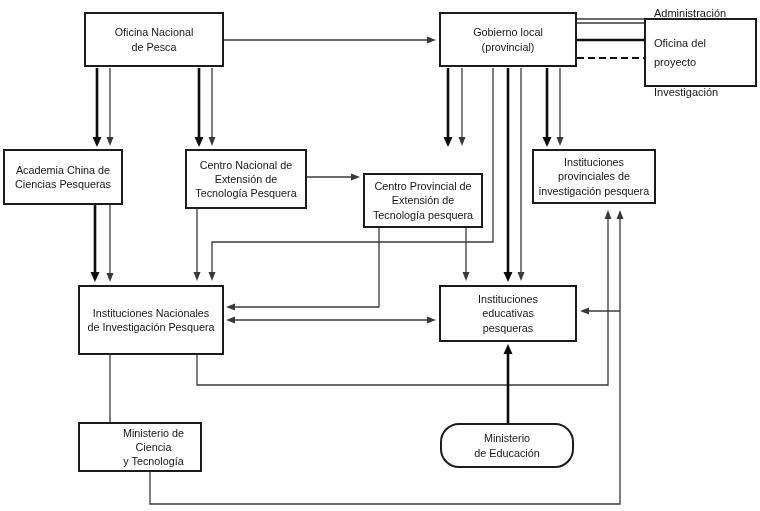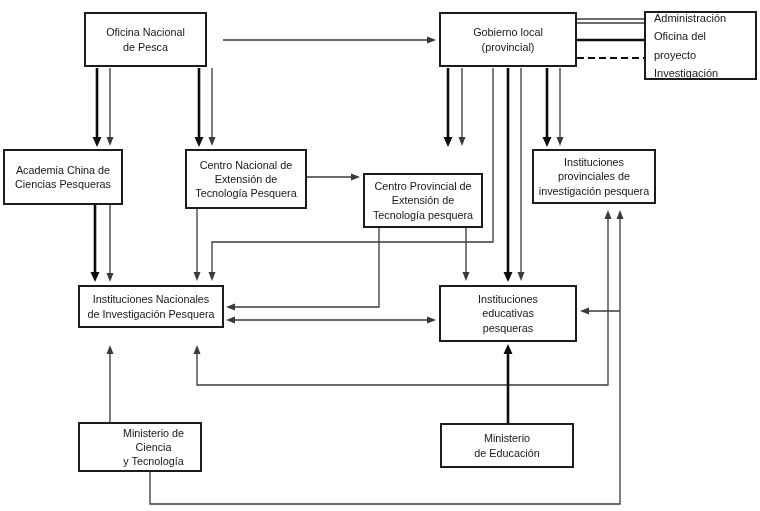--- a/index.html
+++ b/index.html
@@ -110,31 +110,31 @@
       <path class="fk" d="M92.5,137 L101.5,137 L97,147 Z"></path>
       <path class="fk" d="M194.5,137 L203.5,137 L199,147 Z"></path>
       <path class="fk" d="M443.5,137 L452.5,137 L448,147 Z"></path>
       <path class="fk" d="M542.5,137 L551.5,137 L547,147 Z"></path>
       <path class="fk" d="M503.5,272 L512.5,272 L508,282 Z"></path>
       <path class="fk" d="M90.5,272 L99.5,272 L95,282 Z"></path>
       <path class="fk" d="M503.5,354 L512.5,354 L508,344 Z"></path>
     </g>
   </svg>
 
-  <div class="box" style="left:84px;top:12px;width:123px;height:55px;">
+  <div class="box" style="left:84px;top:12px;width:140px;height:55px;">
     <span class="lbl">Oficina Nacional
 de Pesca</span>
   </div>
 
   <div class="box" style="left:439px;top:12px;width:138px;height:55px;">
     <span class="lbl">Gobierno local
 (provincial)</span>
   </div>
 
-  <div class="legendbox" style="left:644px;top:11px;width:113px;height:69px;">
+  <div class="legendbox" style="left:644px;top:18px;width:113px;height:69px;gap:12px;">
     <span>Administración</span>
     <span>Oficina del proyecto</span>
     <span>Investigación</span>
   </div>
 
   <div class="box" style="left:3px;top:149px;width:120px;height:56px;">
     <span class="lbl">Academia China de
 Ciencias Pesqueras</span>
   </div>
 
@@ -149,34 +149,34 @@
 Extensión de
 Tecnología pesquera</span>
   </div>
 
   <div class="box" style="left:532px;top:149px;width:124px;height:55px;">
     <span class="lbl">Instituciones
 provinciales de
 investigación pesquera</span>
   </div>
 
-  <div class="box" style="left:78px;top:285px;width:146px;height:43px;">
+  <div class="box" style="left:78px;top:285px;width:146px;height:70px;">
     <span class="lbl">Instituciones Nacionales
 de Investigación Pesquera</span>
   </div>
 
   <div class="box" style="left:439px;top:285px;width:138px;height:57px;">
     <span class="lbl">Instituciones
 educativas
 pesqueras</span>
   </div>
 
   <div class="box" style="left:78px;top:422px;width:124px;height:50px;padding-left:30px;">
     <span class="lbl">Ministerio de Ciencia
 y Tecnología</span>
   </div>
 
-  <div class="box" style="left:440px;top:423px;width:134px;height:45px;">
+  <div class="box" style="left:440px;top:423px;width:134px;height:45px;border-radius:19px;">
     <span class="lbl">Ministerio
 de Educación</span>
   </div>
 
 </div>
 
 </body></html>

